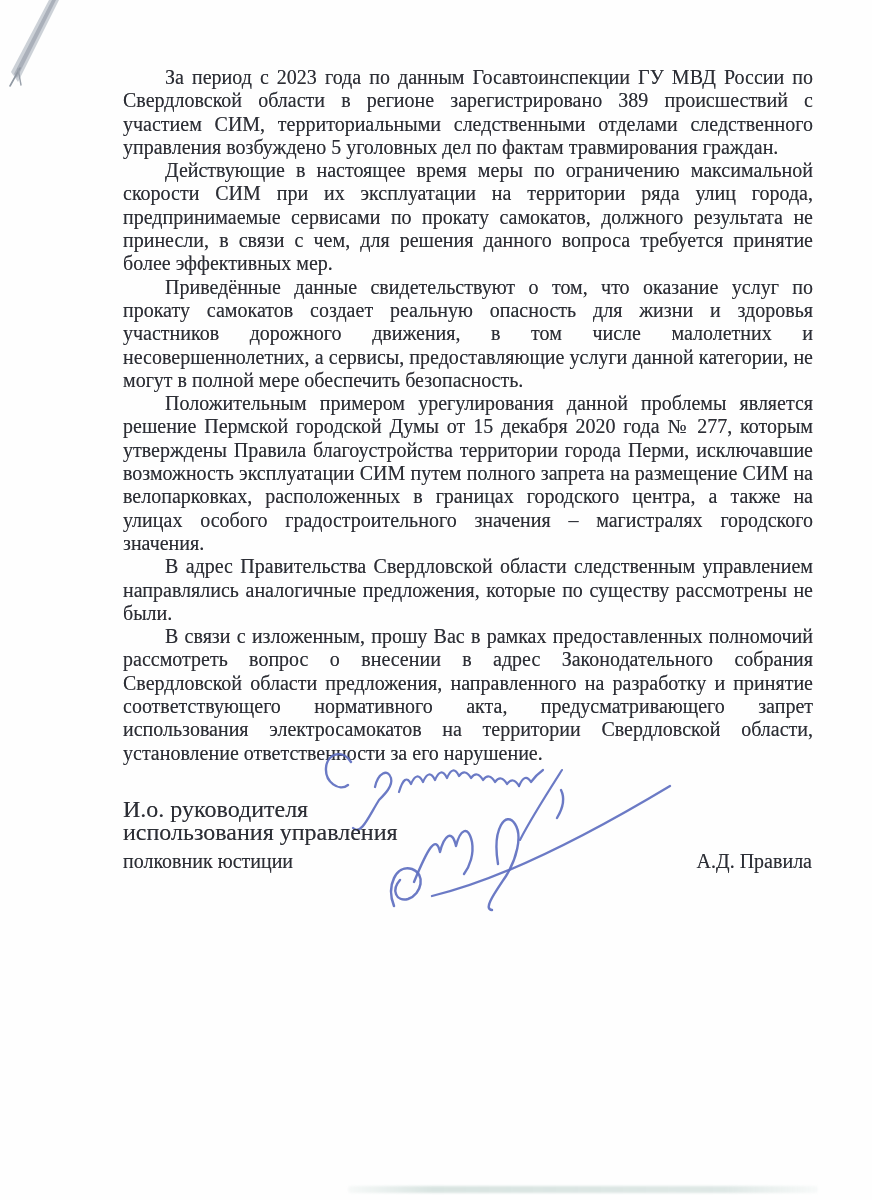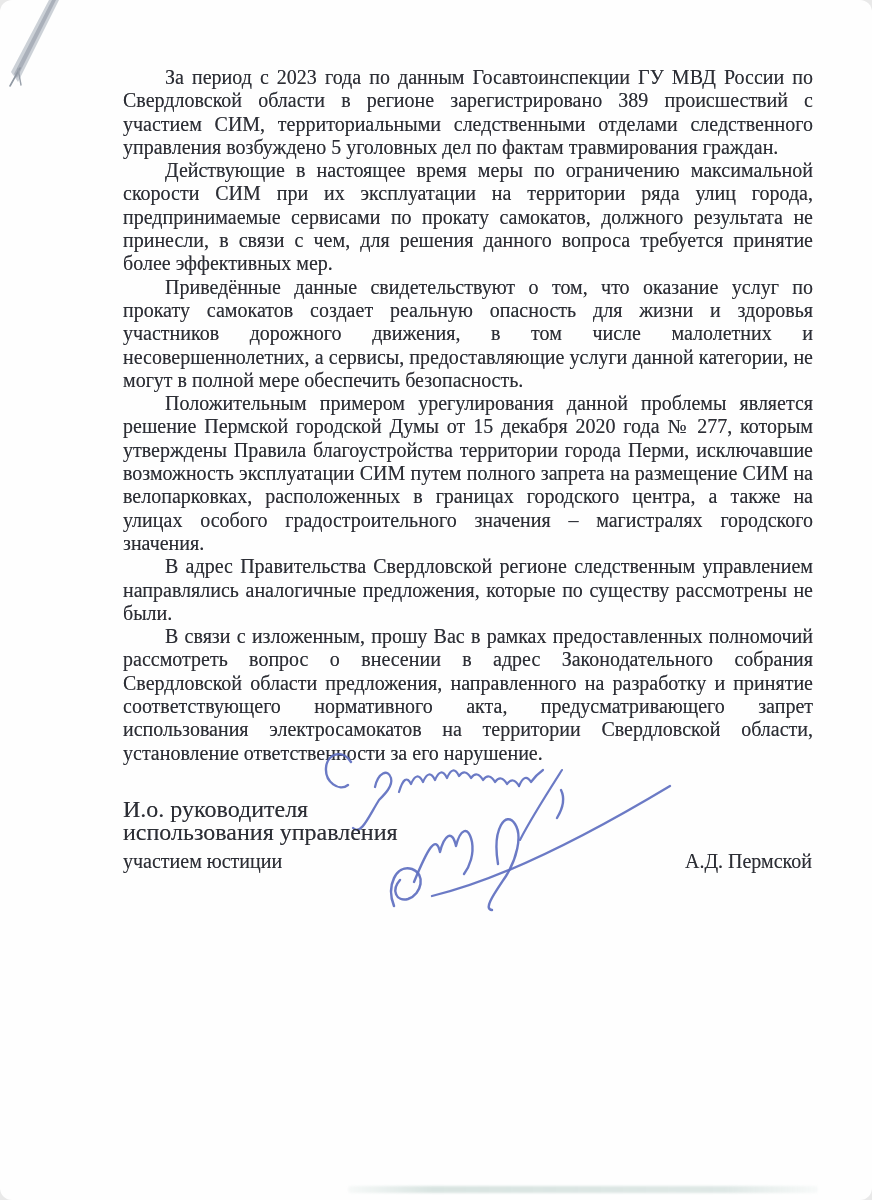--- a/index.html
+++ b/index.html
@@ -96,35 +96,35 @@
       rgba(188,209,203,0.12) 0%,
       rgba(172,198,191,0.45) 18%,
       rgba(176,200,194,0.40) 80%,
       rgba(190,212,206,0.10) 100%);
     filter: blur(1px);
   }
 </style>
 </head>
 <body>
 
-<div class="sheet" style="color: rgb(44, 46, 53); border-radius: 12px;">
+<div class="sheet" style="color: rgb(44, 46, 53);">
 
   <svg class="fold-crease" viewBox="0 0 64 100" width="64" height="100" aria-hidden="true">
     <polygon points="44,0 54,0 12,84 5,74" fill="#ccd1d7"></polygon>
     <polygon points="47,0 51,0 11,80 8,76" fill="#aab0ba"></polygon>
     <path d="M14,70 L4,88" stroke="#9199a3" stroke-width="1.6" fill="none" stroke-linecap="round"></path>
     <path d="M12,71 L15,87" stroke="#9aa1ab" stroke-width="1.4" fill="none" stroke-linecap="round"></path>
   </svg>
 
   <div class="body-text">
       <p class="para">За период с 2023 года по данным Госавтоинспекции ГУ МВД России по Свердловской области в регионе зарегистрировано 389 происшествий с участием СИМ, территориальными следственными отделами следственного управления возбуждено 5 уголовных дел по фактам травмирования граждан.</p>
       <p class="para">Действующие в настоящее время меры по ограничению максимальной скорости СИМ при их эксплуатации на территории ряда улиц города, предпринимаемые сервисами по прокату самокатов, должного результата не принесли, в связи с чем, для решения данного вопроса требуется принятие более эффективных мер.</p>
       <p class="para">Приведённые данные свидетельствуют о том, что оказание услуг по прокату самокатов создает реальную опасность для жизни и здоровья участников дорожного движения, в том числе малолетних и несовершеннолетних, а сервисы, предоставляющие услуги данной категории, не могут в полной мере обеспечить безопасность.</p>
       <p class="para">Положительным примером урегулирования данной проблемы является решение Пермской городской Думы от 15 декабря 2020 года № 277, которым утверждены Правила благоустройства территории города Перми, исключавшие возможность эксплуатации СИМ путем полного запрета на размещение СИМ на велопарковках, расположенных в границах городского центра, а также на улицах особого градостроительного значения – магистралях городского значения.</p>
-      <p class="para">В адрес Правительства Свердловской регионе следственным управлением направлялись аналогичные предложения, которые по существу рассмотрены не были.</p>
+      <p class="para">В адрес Правительства Свердловской области следственным управлением направлялись аналогичные предложения, которые по существу рассмотрены не были.</p>
       <p class="para">В связи с изложенным, прошу Вас в рамках предоставленных полномочий рассмотреть вопрос о внесении в адрес Законодательного собрания Свердловской области предложения, направленного на разработку и принятие соответствующего нормативного акта, предусматривающего запрет использования электросамокатов на территории Свердловской области, установление ответственности за его нарушение.</p>
     </div>
 
   <div class="handwriting" role="img" aria-label="С уважением,">
     <svg width="265" height="85" viewBox="0 0 265 85">
 
       <path class="ink-stroke" stroke-width="2.4" d="M36,20 C28,7 12,11 11,26 C10,40 24,50 33,43"></path>
 
       <path class="ink-stroke" stroke-width="2.3" d="M60,45 C63,31 73,26 76,36 C78,44 70,52 64,58 C54,74 46,94 38,86"></path>
 
@@ -148,18 +148,18 @@
       <path class="ink-stroke" stroke-width="2.4" d="M118,96 C112,60 126,42 135,56 C143,68 136,92 126,108 C114,126 103,141 112,142"></path>
 
       <path class="ink-stroke" stroke-width="2.3" d="M52,128 C120,112 210,66 290,18"></path>
     </svg>
   </div>
 
   <div class="signoff-position">
     <div>И.о. руководителя</div>
     <div>использования управления</div>
   </div>
-  <div class="signoff-rank">участием юстиции</div>
-  <div class="signoff-name">А.Д. Пермской</div>
+  <div class="signoff-rank">полковник юстиции</div>
+  <div class="signoff-name">А.Д. Правила</div>
 
   <div class="scan-smudge"></div>
 
 </div>
 
 </body></html>

